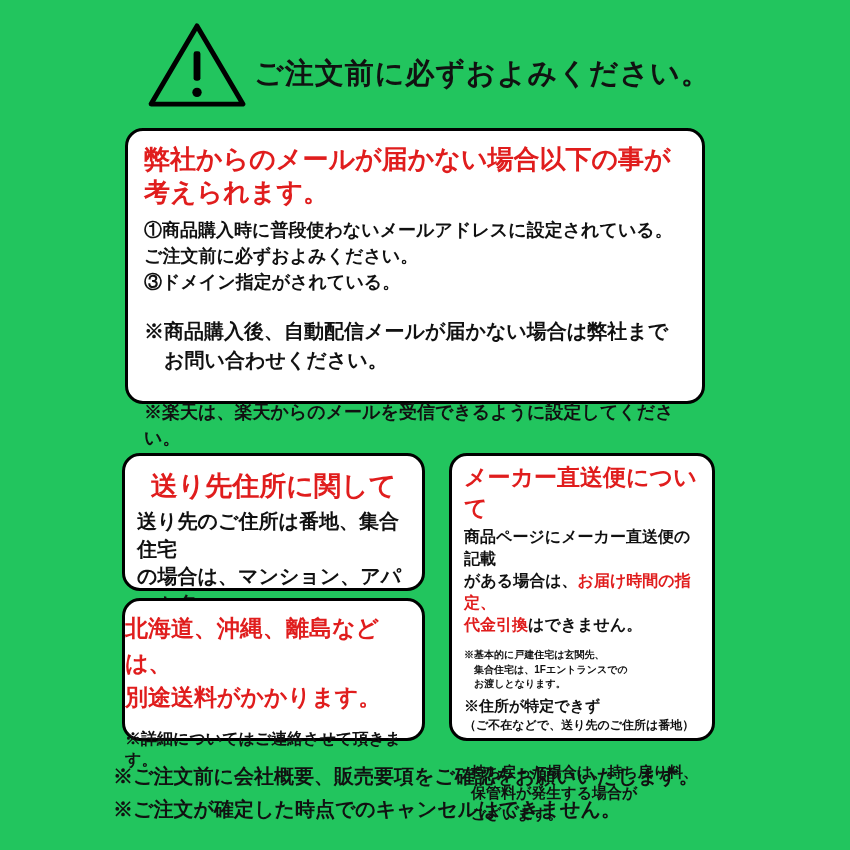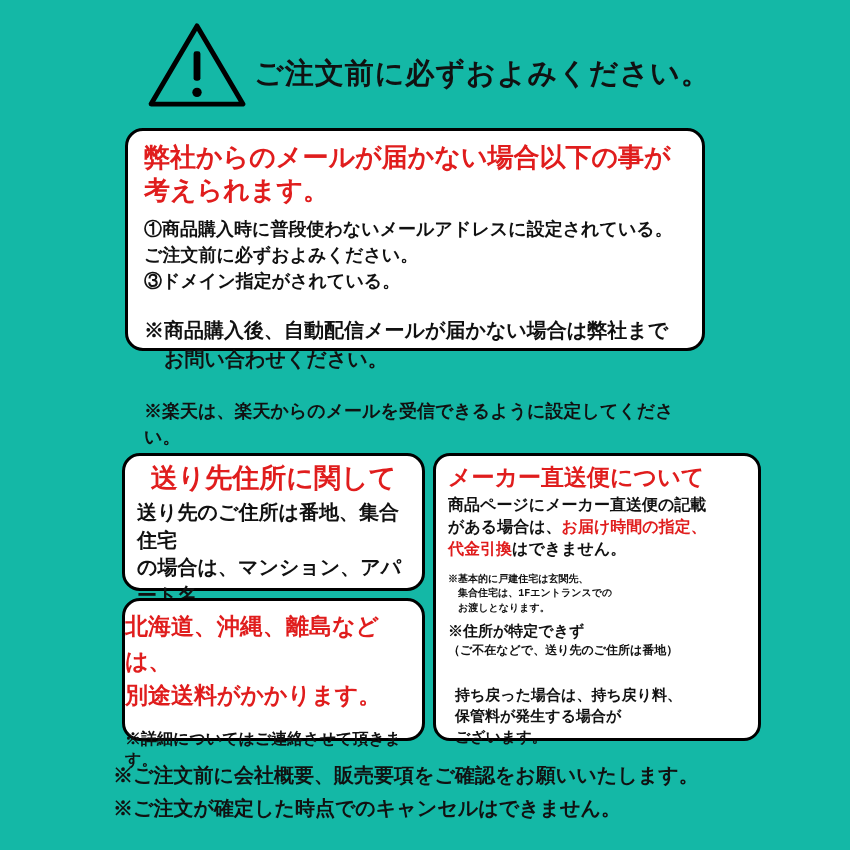--- a/index.html
+++ b/index.html
@@ -1,58 +1,58 @@
 <!DOCTYPE html>
 <html><head>
 <meta charset="utf-8">
 <style>
   html,body { margin:0; padding:0; }
   .page {
     position:relative;
     width:850px; height:850px;
-    background:#14b8a6;
-    font-family:Liberation Mono, monospace;
+    background:#22c55e;
+    font-family:Liberation Sans, sans-serif;
     font-weight:bold;
     color:#111111;
     overflow:hidden;
   }
   .header { position:absolute; left:0; top:0; width:850px; height:110px; }
   .warning-svg { position:absolute; left:148px; top:22px; width:98px; height:86px; }
   .header-title {
     position:absolute; left:254px; top:54px;
     font-size:29px; letter-spacing:1px; color:#111111;
   }
   .box {
     position:absolute; box-sizing:border-box;
     background:#ffffff;
     border:3px solid #000000;
     border-radius:18px;
   }
   .red { color:#e01d1d; }
   .preline { white-space:pre-line; }
 
   
-  .box-mail { left:125px; top:128px; width:580px; height:223px; padding:12px 16px; }
+  .box-mail { left:125px; top:128px; width:580px; height:276px; padding:12px 16px; }
   .box-mail .title { font-size:26px; line-height:1.27; margin-bottom:8px; }
   .box-mail .items { font-size:18px; line-height:1.45; }
   .box-mail .note1 { font-size:20px; line-height:1.45; margin-top:22px; }
   .box-mail .note2 { font-size:18px; line-height:1.45; margin-top:24px; }
 
   
-  .box-address { left:122px; top:453px; width:303px; height:138px; padding:4px 12px; }
+  .box-address { left:122px; top:453px; width:303px; height:138px; padding:12px 12px; }
   .box-address .title { font-size:27px; text-align:center; margin-bottom:4px; }
   .box-address .body { font-size:20px; line-height:1.38; }
 
   
   .box-remote { left:122px; top:598px; width:303px; height:143px; padding:10px 0; }
   .box-remote .headline { font-size:23px; line-height:1.5; }
   .box-remote .note { font-size:16px; margin-top:14px; }
 
   
-  .box-direct { left:433px; top:453px; width:328px; height:288px; padding:6px 12px;border-radius:17px; }
+  .box-direct { left:449px; top:453px; width:266px; height:288px; padding:6px 12px; }
   .box-direct .title { font-size:23px; margin-bottom:2px; }
   .box-direct .body { font-size:16px; line-height:1.38; }
   .box-direct .note1 { font-size:10px; line-height:1.42; margin-top:12px; }
   .box-direct .note2-head { font-size:15px; margin-top:6px; }
   .box-direct .note2-paren { font-size:12px; margin-top:1px; }
   .box-direct .note2-body { font-size:15px; line-height:1.4; padding-left:7px;margin-top:27px; }
 
   
   .footer-notes { position:absolute; left:113px; top:760px; font-size:20px; line-height:1.65; }
 </style>

